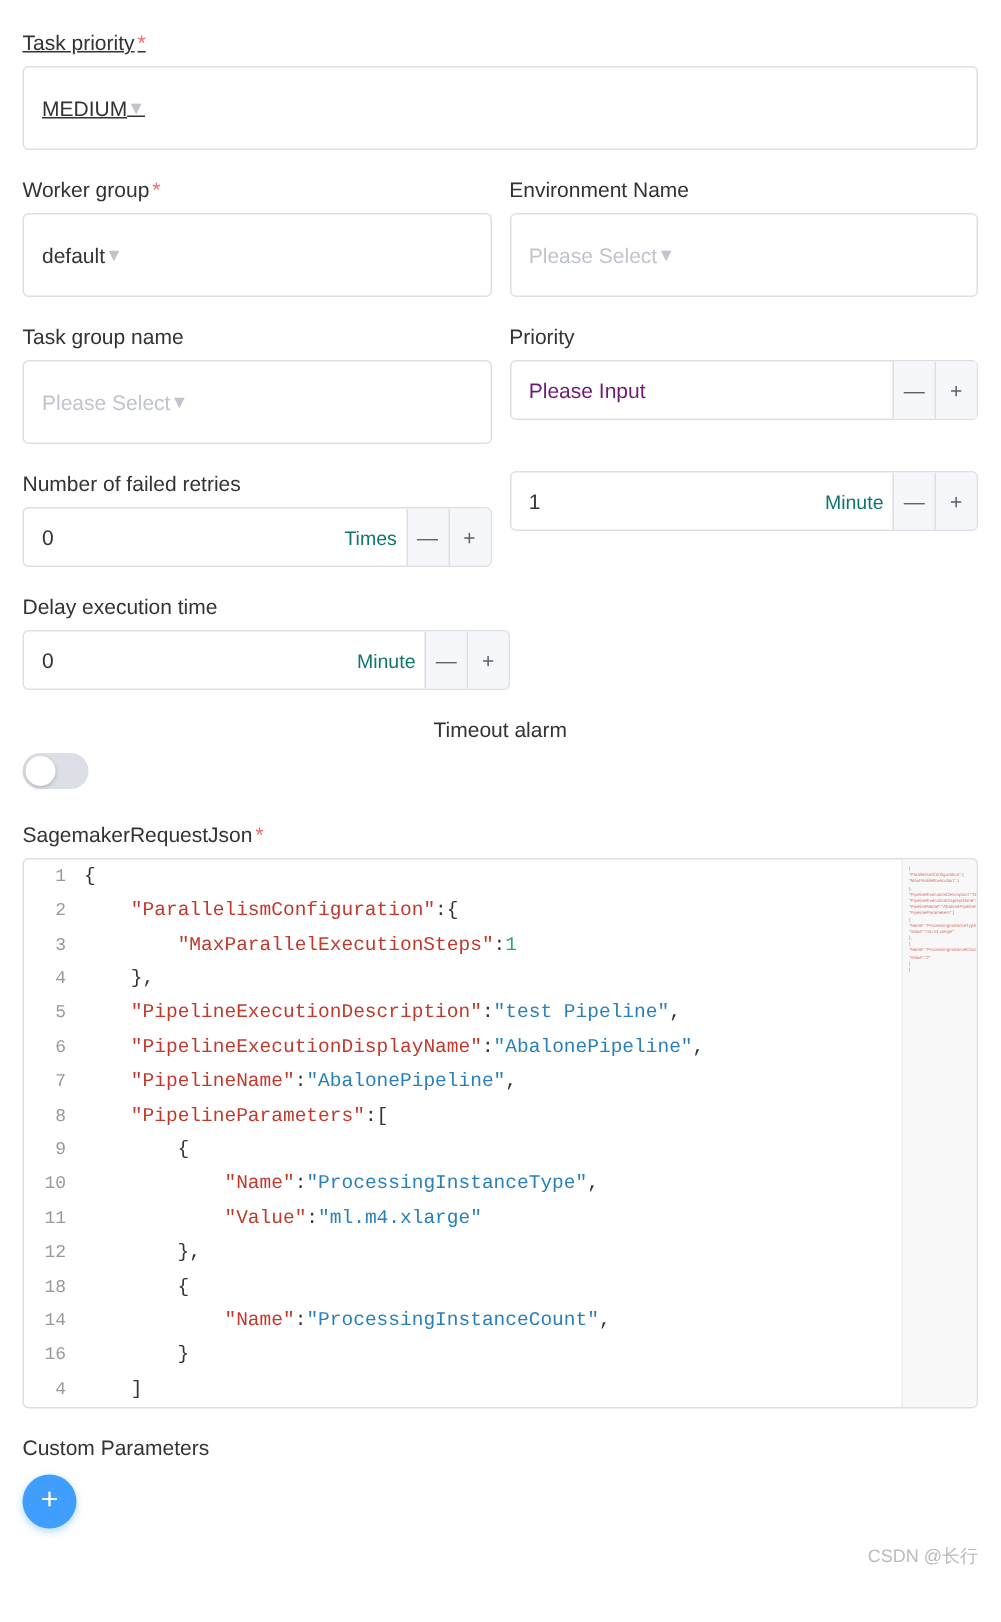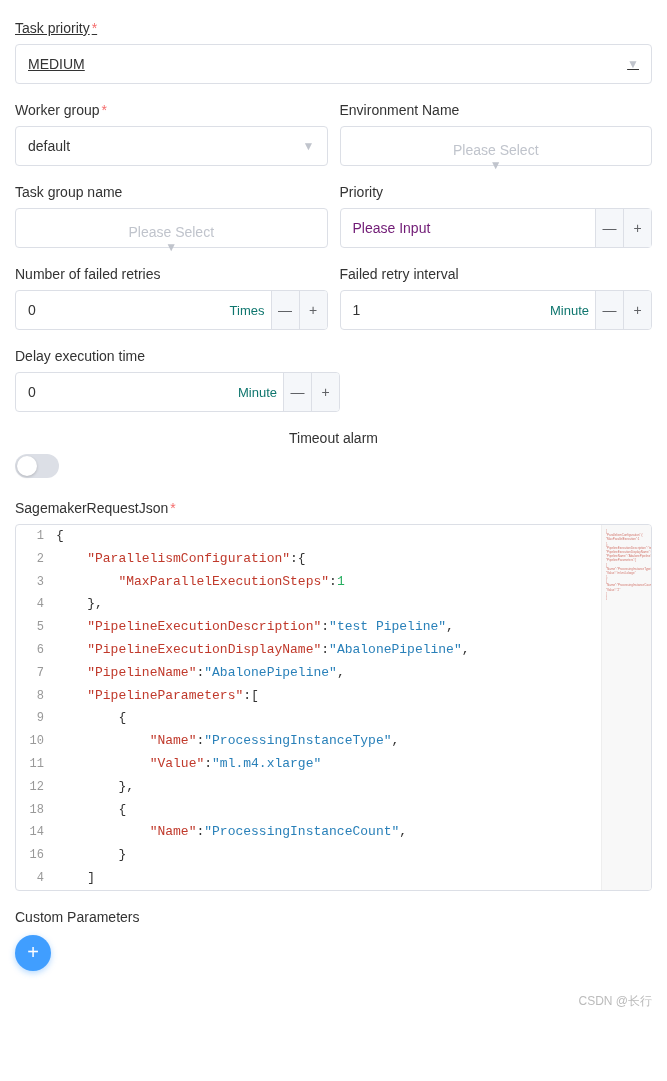--- a/index.html
+++ b/index.html
@@ -28,34 +28,32 @@
     .form-row {
       display: flex;
       gap: 12px;
       margin-bottom: 18px;
     }
     .form-col {
       flex: 1;
     }
     .select-box {
       width: 100%;
-      height: 40px;
+      height: 56px;
       border: 1px solid #dcdfe6;
       border-radius: 4px;
-      padding: 15px 12px;
-      display: flex;
-      align-items: center;
-      justify-content: space-between;
+      padding: 2px 12px;
+      display: flex;
+      align-items: center;
       background: #fff;
       cursor: pointer;
       color: #333;
     }
     .select-box.placeholder {
       color: #c0c4cc;
-      flex-direction: column;
     }
     .select-box .chevron {
       color: #c0c4cc;
       font-size: 12px;
     }
     .number-input-box {
       width: 100%;
       height: 40px;
       border: 1px solid #dcdfe6;
       border-radius: 4px;
@@ -214,21 +212,21 @@
       display: flex;
       align-items: center;
       justify-content: center;
       margin-top: 10px;
       box-shadow: 0 2px 6px rgba(64,158,255,0.4);
     }
     .watermark {
       text-align: right;
       color: #bbb;
       font-size: 12px;
-      margin-top: 22px;
+      margin-top: 10px;
     }
     .full-select {
       width: 100%;
       margin-bottom: 18px;
       text-decoration: underline;
     }
   </style>
 </head>
 <body>
 
@@ -291,23 +289,20 @@
       <span>Number of failed retries</span>
     </span>
     <div class="number-input-box">
       <span class="num-value">0</span>
       <span class="unit">Times</span>
       <div class="btn-minus">—</div>
       <div class="btn-plus">+</div>
     </div>
   </div>
   <div class="form-col">
-    <span class="form-label">
-      <span>Failed retry interval</span>
-    </span>
     <div class="number-input-box">
       <span class="num-value">1</span>
       <span class="unit">Minute</span>
       <div class="btn-minus">—</div>
       <div class="btn-plus">+</div>
     </div>
   </div>
 </div>
 
 <div class="form-section">

